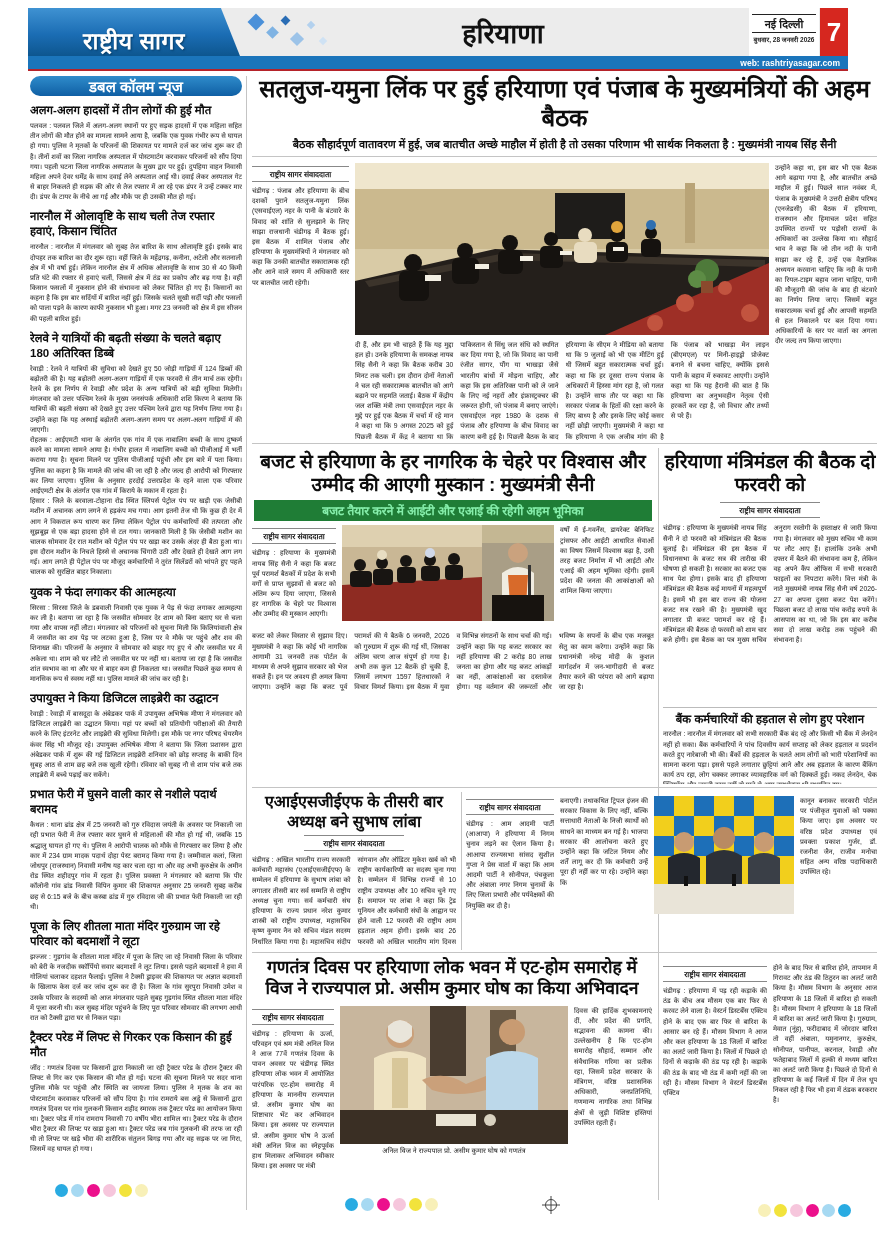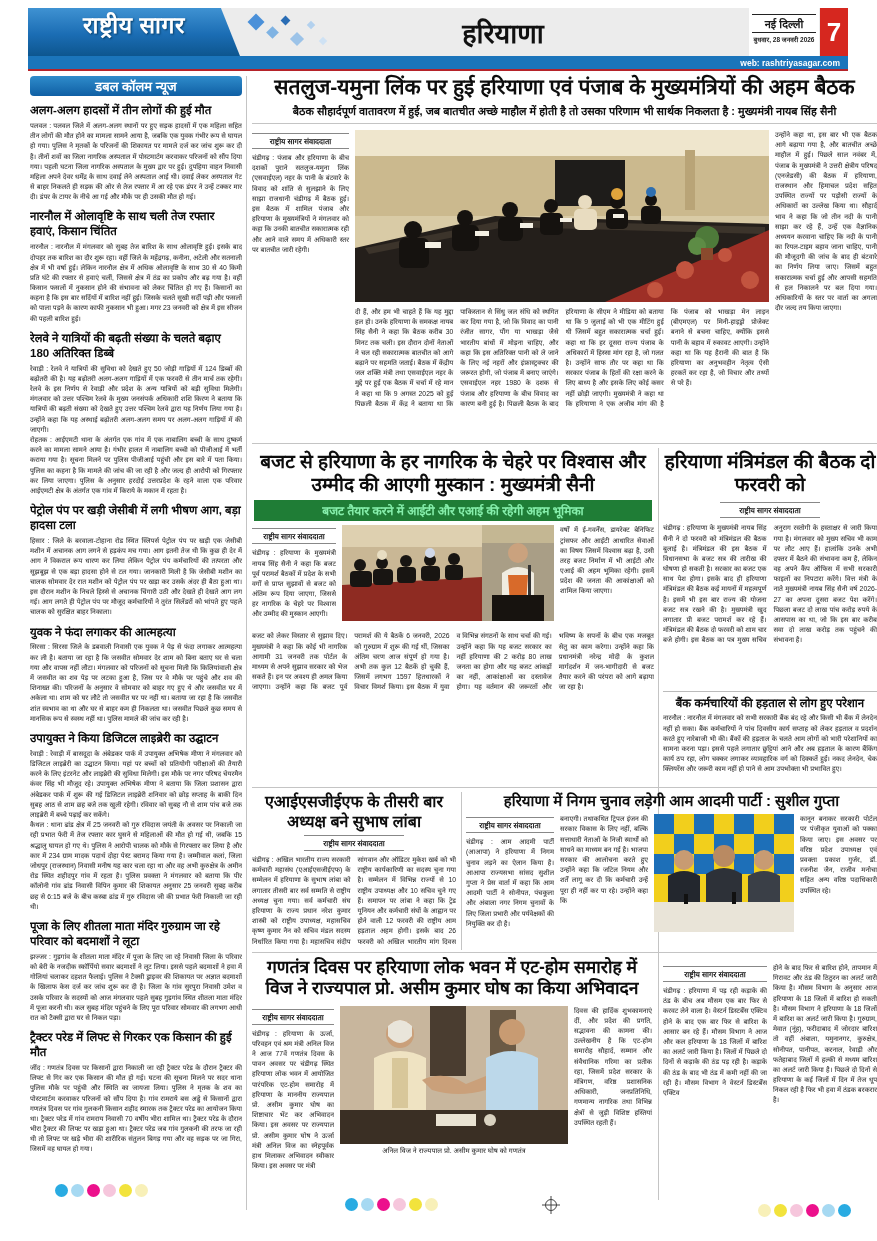--- a/index.html
+++ b/index.html
@@ -3,40 +3,40 @@
 <meta charset="utf-8">
 <style>
   html,body{margin:0;padding:0;background:#9a9a9a;}
   *{box-sizing:border-box;}
   .page{position:relative;width:877px;height:1241px;background:#ffffff;margin:0 auto;overflow:hidden;
         font-family:"Liberation Sans","DejaVu Sans",sans-serif;color:#1a1a1a;}
   
   .masthead{position:absolute;left:28px;top:8px;width:820px;height:48px;background:#ececec;}
   .mast-blue{position:absolute;left:0;top:0;width:212px;height:48px;
              background:linear-gradient(180deg,#3f92d2 0%,#1b6db4 55%,#0d568f 100%);
-             clip-path:polygon(0 0,91% 0,100% 100%,0 100%);display:flex;align-items:flex-start;justify-content:center;}
+             clip-path:polygon(0 0,91% 0,100% 100%,0 100%);display:flex;align-items:flex-end;justify-content:center;}
   .paper-name{color:#fff;font-size:23px;font-weight:bold;text-shadow:1px 1px 2px #063c66;letter-spacing:.5px;}
   .diamond{position:absolute;transform:rotate(45deg);}
   .section-title{position:absolute;left:240px;right:110px;top:0;height:48px;display:flex;align-items:center;justify-content:center;
                  font-size:27px;font-weight:bold;color:#111;}
   .edition-box{position:absolute;right:29px;top:0;width:70px;height:48px;background:#fff;padding-top:4px;text-align:center;}
   .edition-name{font-size:11px;font-weight:bold;border-top:1px solid #222;border-bottom:1px solid #222;margin:2px 3px;padding:1px 0;}
   .edition-date{font-size:6.5px;font-weight:bold;color:#222;}
   .page-no-box{position:absolute;right:0;top:0;width:28px;height:48px;background:#d6271f;color:#fff;display:flex;align-items:center;justify-content:center;
                font-size:26px;font-weight:bold;}
   .web-strip{position:absolute;left:28px;top:56px;width:820px;height:13px;background:#1b75bb;color:#fff;
              font-size:8.5px;font-weight:bold;display:flex;align-items:center;justify-content:flex-end;padding-right:8px;}
   .red-line{position:absolute;left:28px;top:69px;width:820px;height:2px;background:#b5232a;}
   
   .vrule{position:absolute;width:1px;background:#c4c4c4;}
   .hrule{position:absolute;height:1px;background:#c4c4c4;}
   
   .left-col{position:absolute;left:30px;top:76px;width:212px;height:1100px;overflow:hidden;}
-  .left-header{height:20px;background:linear-gradient(180deg,#2f8ccb,#0f5fa4);color:#fff;font-weight:bold;font-size:13px;
-               display:flex;align-items:center;justify-content:center;border-radius:4px;}
+  .left-header{height:20px;background:linear-gradient(180deg,#2f8ccb,#0f5fa4);color:#fff;font-weight:bold;font-size:15px;
+               display:flex;align-items:center;justify-content:center;border-radius:10px;}
   .la-head{font-size:11.5px;font-weight:bold;line-height:1.3;margin:7px 0 3px;color:#0d0d0d;}
   .la-body{font-size:6.8px;line-height:1.5;text-align:justify;color:#222;}
   
   .story{position:absolute;}
   .headline{font-weight:bold;color:#0d0d0d;text-align:center;line-height:1.22;}
   .byline{font-size:7.5px;font-weight:bold;text-align:center;border-top:1px solid #888;border-bottom:1px solid #888;
           padding:2px 0;margin:3px 0 4px;}
   .body{font-size:6.8px;line-height:1.5;text-align:justify;color:#222;}
   .kicker{font-size:11.5px;font-weight:bold;line-height:1.35;color:#0d0d0d;}
   .cols2{column-count:2;column-gap:7px;}
@@ -97,52 +97,52 @@
     <div>
       <div class="la-head">रेलवे ने यात्रियों की बढ़ती संख्या के चलते बढ़ाए 180 अतिरिक्त डिब्बे</div>
       <div class="la-body">रेवाड़ी : रेलवे ने यात्रियों की सुविधा को देखते हुए 50 जोड़ी गाड़ियों में 124 डिब्बों की बढ़ोतरी की है। यह बढ़ोतरी अलग-अलग गाड़ियों में एक फरवरी से तीन मार्च तक रहेगी। रेलवे के इस निर्णय से रेवाड़ी और प्रदेश के अन्य यात्रियों को बड़ी सुविधा मिलेगी। मंगलवार को उत्तर पश्चिम रेलवे के मुख्य जनसंपर्क अधिकारी शशि किरण ने बताया कि यात्रियों की बढ़ती संख्या को देखते हुए उत्तर पश्चिम रेलवे द्वारा यह निर्णय लिया गया है। उन्होंने कहा कि यह अस्थाई बढ़ोतरी अलग-अलग समय पर अलग-अलग गाड़ियों में की जाएगी।</div>
     </div>
 
     <div>
       <div class="la-body">रोहतक : आईएमटी थाना के अंतर्गत एक गांव में एक नाबालिग बच्ची के साथ दुष्कर्म करने का मामला सामने आया है। गंभीर हालत में नाबालिग बच्ची को पीजीआई में भर्ती कराया गया है। सूचना मिलने पर पुलिस पीजीआई पहुंची और इस बारे में पता किया। पुलिस का कहना है कि मामले की जांच की जा रही है और जल्द ही आरोपी को गिरफ्तार कर लिया जाएगा। पुलिस के अनुसार हरदोई उत्तरप्रदेश के रहने वाला एक परिवार आईएमटी क्षेत्र के अंतर्गत एक गांव में किराये के मकान में रहता है।</div>
     </div>
 
     <div>
-      <div class="la-head">पेट्रोल पंप पर खड़ी जेसीबी में लगी भीषण आग, बड़ा हादसा टला</div>
       <div class="la-body">हिसार : जिले के बरवाला-टोहाना रोड स्थित स्लिपर्स पेट्रोल पंप पर खड़ी एक जेसीबी मशीन में अचानक आग लगने से हड़कंप मच गया। आग इतनी तेज थी कि कुछ ही देर में आग ने विकराल रूप धारण कर लिया लेकिन पेट्रोल पंप कर्मचारियों की तत्परता और सूझबूझ से एक बड़ा हादसा होने से टल गया। जानकारी मिली है कि जेसीबी मशीन का चालक सोमवार देर रात मशीन को पेट्रोल पंप पर खड़ा कर उसके अंदर ही बैठा हुआ था। इस दौरान मशीन के निचले हिस्से से अचानक चिंगारी उठी और देखते ही देखते आग लग गई। आग लगते ही पेट्रोल पंप पर मौजूद कर्मचारियों ने तुरंत सिलेंडरों को भांपते हुए पहले चालक को सुरक्षित बाहर निकाला।</div>
     </div>
 
     <div>
       <div class="la-head">युवक ने फंदा लगाकर की आत्महत्या</div>
       <div class="la-body">सिरसा : सिरसा जिले के डबवाली निवासी एक युवक ने पेड़ से फंदा लगाकर आत्महत्या कर ली है। बताया जा रहा है कि जसवीत सोमवार देर शाम को बिना बताए घर से चला गया और वापस नहीं लौटा। मंगलवार को परिजनों को सूचना मिली कि किलियांवाली क्षेत्र में जसवीत का शव पेड़ पर लटका हुआ है, जिस पर वे मौके पर पहुंचे और शव की शिनाख्त की। परिजनों के अनुसार वे सोमवार को बाहर गए हुए थे और जसवीत घर में अकेला था। शाम को घर लौटे तो जसवीत घर पर नहीं था। बताया जा रहा है कि जसवीत शांत स्वभाव का था और घर से बाहर कम ही निकलता था। जसवीत पिछले कुछ समय से मानसिक रूप से स्वस्थ नहीं था। पुलिस मामले की जांच कर रही है।</div>
     </div>
 
     <div>
       <div class="la-head">उपायुक्त ने किया डिजिटल लाइब्रेरी का उद्घाटन</div>
       <div class="la-body">रेवाड़ी : रेवाड़ी में बासदूदा के अंबेडकर पार्क में उपायुक्त अभिषेक मीणा ने मंगलवार को डिजिटल लाइब्रेरी का उद्घाटन किया। यहां पर बच्चों को प्रतियोगी परीक्षाओं की तैयारी करने के लिए इंटरनेट और लाइब्रेरी की सुविधा मिलेगी। इस मौके पर नगर परिषद चेयरमैन कंवर सिंह भी मौजूद रहे। उपायुक्त अभिषेक मीणा ने बताया कि जिला प्रशासन द्वारा अंबेडकर पार्क में शुरू की गई डिजिटल लाइब्रेरी शनिवार को छोड़ सप्ताह के बाकी दिन सुबह आठ से शाम छह बजे तक खुली रहेगी। रविवार को सुबह नौ से शाम पांच बजे तक लाइब्रेरी में बच्चे पढ़ाई कर सकेंगे।</div>
     </div>
 
     <div>
+      <div class="la-head">प्रभात फेरी में घुसने वाली कार से नशीले पदार्थ बरामद</div>
       <div class="la-body">कैथल : थाना ढांड क्षेत्र में 25 जनवरी को गुरु रविदास जयंती के अवसर पर निकाली जा रही प्रभात फेरी में तेज रफ्तार कार घुसने से महिलाओं की मौत हो गई थी, जबकि 15 श्रद्धालु घायल हो गए थे। पुलिस ने आरोपी चालक को मौके से गिरफ्तार कर लिया है और कार में 234 ग्राम मादक पदार्थ दोहा पेस्ट बरामद किया गया है। जम्मीवाल कलां, जिला जोधपुर (राजस्थान) निवासी मनीष यह कार चला रहा था और वह अभी कुरुक्षेत्र के अमीन रोड स्थित शहीदपुर गांव में रहता है। पुलिस प्रवक्ता ने मंगलवार को बताया कि पीर कॉलोनी गांव ढांड निवासी विपिन कुमार की शिकायत अनुसार 25 जनवरी सुबह करीब छह से 6:15 बजे के बीच कस्बा ढांड में गुरु रविदास जी की प्रभात फेरी निकाली जा रही थी।</div>
     </div>
 
     <div>
       <div class="la-head">पूजा के लिए शीतला माता मंदिर गुरुग्राम जा रहे परिवार को बदमाशों ने लूटा</div>
       <div class="la-body">झज्जर : गुड़गांव के शीतला माता मंदिर में पूजा के लिए जा रहे निवासी जिला के परिवार को बेरी के नजदीक स्कॉर्पियो सवार बदमाशों ने लूट लिया। इससे पहले बदमाशों ने हवा में गोलियां चलाकर दहशत फैलाई। पुलिस ने टैक्सी ड्राइवर की शिकायत पर अज्ञात बदमाशों के खिलाफ केस दर्ज कर जांच शुरू कर दी है। जिला के गांव सुरपुरा निवासी उमेश व उसके परिवार के सदस्यों को आज मंगलवार पहले सुबह गुड़गांव स्थित शीतला माता मंदिर में पूजा करनी थी। कल सुबह मंदिर पहुंचने के लिए पूरा परिवार सोमवार की लगभग आधी रात को टैक्सी द्वारा घर से निकल पड़ा।</div>
     </div>
 
     <div>
       <div class="la-head">ट्रैक्टर परेड में लिफ्ट से गिरकर एक किसान की हुई मौत</div>
       <div class="la-body">जींद : गणतंत्र दिवस पर किसानों द्वारा निकाली जा रही ट्रैक्टर परेड के दौरान ट्रैक्टर की लिफ्ट से गिर कर एक किसान की मौत हो गई। घटना की सूचना मिलने पर सदर थाना पुलिस मौके पर पहुंची और स्थिति का जायजा लिया। पुलिस ने मृतक के शव का पोस्टमार्टम करवाकर परिजनों को सौंप दिया है। गांव रामराये बस अड्डे से किसानों द्वारा गणतंत्र दिवस पर गांव गुलकनी किसान शहीद स्मारक तक ट्रैक्टर परेड का आयोजन किया था। ट्रैक्टर परेड में गांव रामराय निवासी 70 वर्षीय भीरा शामिल था। ट्रैक्टर परेड के दौरान भीरा ट्रैक्टर की लिफ्ट पर खड़ा हुआ था। ट्रैक्टर परेड जब गांव गुलकनी की तरफ जा रही थी तो लिफ्ट पर खड़े भीरा की शारीरिक संतुलन बिगड़ गया और वह सड़क पर जा गिरा, जिसमें वह घायल हो गया।</div>
     </div>
   </div>
   </div>
 
   <div class="story" style="left:252px;top:74px;width:625px;height:366px;overflow:hidden;">
-    <div class="headline" style="font-size:21px;">सतलुज-यमुना लिंक पर हुई हरियाणा एवं पंजाब के मुख्यमंत्रियों की अहम बैठक</div>
+    <div class="headline" style="font-size:24px;">सतलुज-यमुना लिंक पर हुई हरियाणा एवं पंजाब के मुख्यमंत्रियों की अहम बैठक</div>
     <div class="headline" style="font-size:11px;margin-top:5px;">बैठक सौहार्दपूर्ण वातावरण में हुई, जब बातचीत अच्छे माहौल में होती है तो उसका परिणाम भी सार्थक निकलता है : मुख्यमंत्री नायब सिंह सैनी</div>
     <div class="hrule" style="position:static;margin:5px 0 6px;"></div>
     <div class="row">
       <div style="width:97px;flex:none;">
         <div class="byline">राष्ट्रीय सागर संवाददाता</div>
         <div class="body">चंडीगढ़ : पंजाब और हरियाणा के बीच दशकों पुराने सतलुज-यमुना लिंक (एसवाईएल) नहर के पानी के बंटवारे के विवाद को शांति से सुलझाने के लिए साझा राजधानी चंडीगढ़ में बैठक हुई। इस बैठक में शामिल पंजाब और हरियाणा के मुख्यमंत्रियों ने मंगलवार को कहा कि उनकी बातचीत सकारात्मक रही और आने वाले समय में अधिकारी स्तर पर बातचीत जारी रहेगी।</div>
       </div>
       <div style="width:414px;flex:none;">
         <svg class="photo" width="414" height="172" viewBox="0 0 414 172">
           <rect width="414" height="172" fill="#d9cba6"></rect>
@@ -234,32 +234,31 @@
         <div class="body" style="height:100px;overflow:hidden;">वर्षों में ई-गवर्नेंस, डायरेक्ट बेनिफिट ट्रांसफर और आईटी आधारित सेवाओं का विषय जिसमें विश्वास बढ़ा है, उसी तरह बजट निर्माण में भी आईटी और एआई की अहम भूमिका रहेगी। इसमें प्रदेश की जनता की आकांक्षाओं को शामिल किया जाएगा।</div>
       </div>
     </div>
     <div class="body cols4" style="height:158px;margin-top:5px;overflow:hidden;">बजट को लेकर विस्तार से सुझाव दिए। मुख्यमंत्री ने कहा कि कोई भी नागरिक आगामी 31 जनवरी तक पोर्टल के माध्यम से अपने सुझाव सरकार को भेज सकते हैं। इन पर अवश्य ही अमल किया जाएगा। उन्होंने कहा कि बजट पूर्व परामर्श की ये बैठकें 6 जनवरी, 2026 को गुरुग्राम में शुरू की गई थीं, जिसका अंतिम चरण आज संपूर्ण हो गया है। अभी तक कुल 12 बैठकें हो चुकी हैं, जिसमें लगभग 1597 हितधारकों ने विचार विमर्श किया। इस बैठक में युवा व विभिन्न संगठनों के साथ चर्चा की गई। उन्होंने कहा कि यह बजट सरकार का नहीं हरियाणा की 2 करोड़ 80 लाख जनता का होगा और यह बजट आंकड़ों का नहीं, आकांक्षाओं का दस्तावेज होगा। यह वर्तमान की जरूरतों और भविष्य के सपनों के बीच एक मजबूत सेतु का काम करेगा। उन्होंने कहा कि प्रधानमंत्री नरेन्द्र मोदी के कुशल मार्गदर्शन में जन-भागीदारी से बजट तैयार करने की परंपरा को आगे बढ़ाया जा रहा है।</div>
   </div>
 
   <div class="story" style="left:663px;top:450px;width:214px;height:334px;overflow:hidden;">
     <div class="headline" style="font-size:19px;">हरियाणा मंत्रिमंडल की बैठक दो फरवरी को</div>
     <div class="byline" style="width:100px;margin:6px auto 5px;">राष्ट्रीय सागर संवाददाता</div>
     <div class="body cols2" style="height:168px;overflow:hidden;">चंडीगढ़ : हरियाणा के मुख्यमंत्री नायब सिंह सैनी ने दो फरवरी को मंत्रिमंडल की बैठक बुलाई है। मंत्रिमंडल की इस बैठक में विधानसभा के बजट सत्र की तारीख की घोषणा हो सकती है। सरकार का बजट एक साथ पेश होगा। इसके बाद ही हरियाणा मंत्रिमंडल की बैठक कई मायनों में महत्वपूर्ण है। इसमें भी इस बार राज्य की योजना बजट सत्र रखने की है। मुख्यमंत्री खुद लगातार प्री बजट परामर्श कर रहे हैं। मंत्रिमंडल की बैठक दो फरवरी को शाम चार बजे होगी। इस बैठक का पत्र मुख्य सचिव अनुराग रस्तोगी के हस्ताक्षर से जारी किया गया है। मंगलवार को मुख्य सचिव भी काम पर लौट आए हैं। हालांकि उनके अभी दफ्तर में बैठने की संभावना कम है, लेकिन वह अपने कैंप ऑफिस में सभी सरकारी फाइलों का निपटारा करेंगे। वित्त मंत्री के नाते मुख्यमंत्री नायब सिंह सैनी वर्ष 2026-27 का अपना दूसरा बजट पेश करेंगे। पिछला बजट दो लाख पांच करोड़ रुपये के आसपास का था, जो कि इस बार करीब सवा दो लाख करोड़ तक पहुंचने की संभावना है।</div>
-    <div class="headline" style="font-size:11.5px;border-top:1px solid #bbb;padding-top:4px;margin-top:0;">बैंक कर्मचारियों की हड़ताल से लोग हुए परेशान</div>
+    <div class="headline" style="font-size:11.5px;border-top:1px solid #bbb;padding-top:4px;margin-top:16px;">बैंक कर्मचारियों की हड़ताल से लोग हुए परेशान</div>
     <div class="body" style="margin-top:3px;height:66px;overflow:hidden;">नारनौल : नारनौल में मंगलवार को सभी सरकारी बैंक बंद रहे और किसी भी बैंक में लेनदेन नहीं हो सका। बैंक कर्मचारियों ने पांच दिवसीय कार्य सप्ताह को लेकर हड़ताल व प्रदर्शन करते हुए नारेबाजी भी की। बैंकों की हड़ताल के चलते आम लोगों को भारी परेशानियों का सामना करना पड़ा। इससे पहले लगातार छुट्टियां आने और अब हड़ताल के कारण बैंकिंग कार्य ठप रहा, लोग चक्कर लगाकर व्यावहारिक वर्ग को दिक्कतें हुईं। नकद लेनदेन, चेक क्लियरेंस और जरूरी काम नहीं हो पाने से आम उपभोक्ता भी प्रभावित हुए।</div>
   </div>
 
   <div class="story" style="left:252px;top:792px;width:204px;height:158px;overflow:hidden;">
     <div class="headline" style="font-size:16px;">एआईएसजीईएफ के तीसरी बार अध्यक्ष बने सुभाष लांबा</div>
     <div class="byline" style="width:100px;margin:4px auto 4px;">राष्ट्रीय सागर संवाददाता</div>
     <div class="body cols2" style="height:92px;overflow:hidden;">चंडीगढ़ : अखिल भारतीय राज्य सरकारी कर्मचारी महासंघ (एआईएसजीईएफ) के सम्मेलन में हरियाणा के सुभाष लांबा को लगातार तीसरी बार सर्व सम्मति से राष्ट्रीय अध्यक्ष चुना गया। सर्व कर्मचारी संघ हरियाणा के राज्य प्रधान नरेश कुमार शास्त्री को राष्ट्रीय उपाध्यक्ष, महासचिव कृष्ण कुमार नैन को सचिव मंडल सदस्य निर्धारित किया गया है। महासचिव संदीप सांगवान और ऑडिटर मुकेश खर्ब को भी राष्ट्रीय कार्यकारिणी का सदस्य चुना गया है। सम्मेलन में विभिन्न राज्यों से 10 राष्ट्रीय उपाध्यक्ष और 10 सचिव चुने गए हैं। समापन पर लांबा ने कहा कि ट्रेड यूनियन और कर्मचारी संघों के आह्वान पर होने वाली 12 फरवरी की राष्ट्रीय आम हड़ताल अहम होगी। इसके बाद 26 फरवरी को अखिल भारतीय मांग दिवस मनाया जाएगा। इस दिन देशभर में धरने, प्रदर्शन व गेट मीटिंग का आयोजन किया जाएगा और लंबे एवं निर्णायक आंदोलन की शुरुआत की जाएगी।</div>
   </div>
 
   <div class="story" style="left:466px;top:792px;width:411px;height:158px;overflow:hidden;">
-    <div class="headline" style="font-size:15px;">हरियाणा में निगम चुनाव लड़ेगी आम आदमी पार्टी : सुशील गुप्ता</div>
     <div class="row" style="margin-top:4px;">
       <div style="width:88px;flex:none;">
         <div class="byline">राष्ट्रीय सागर संवाददाता</div>
         <div class="body" style="height:96px;overflow:hidden;">चंडीगढ़ : आम आदमी पार्टी (आआपा) ने हरियाणा में निगम चुनाव लड़ने का ऐलान किया है। आआपा राज्यसभा सांसद सुशील गुप्ता ने प्रेस वार्ता में कहा कि आम आदमी पार्टी ने सोनीपत, पंचकूला और अंबाला नगर निगम चुनावों के लिए जिला प्रभारी और पर्यवेक्षकों की नियुक्ति कर दी है।</div>
       </div>
       <div style="width:88px;flex:none;">
         <div class="body" style="height:118px;overflow:hidden;">बनाएगी। तथाकथित ट्रिपल इंजन की सरकार विकास के लिए नहीं, बल्कि सत्ताधारी नेताओं के निजी स्वार्थों को साधने का माध्यम बन गई है। भाजपा सरकार की आलोचना करते हुए उन्होंने कहा कि जटिल नियम और शर्तें लागू कर दी कि कर्मचारी उन्हें पूरा ही नहीं कर पा रहे। उन्होंने कहा कि</div>
       </div>
       <svg class="photo" width="140" height="118" viewBox="0 0 140 118" style="flex:none;">
         <rect width="140" height="118" fill="#f2cf1c"></rect>

